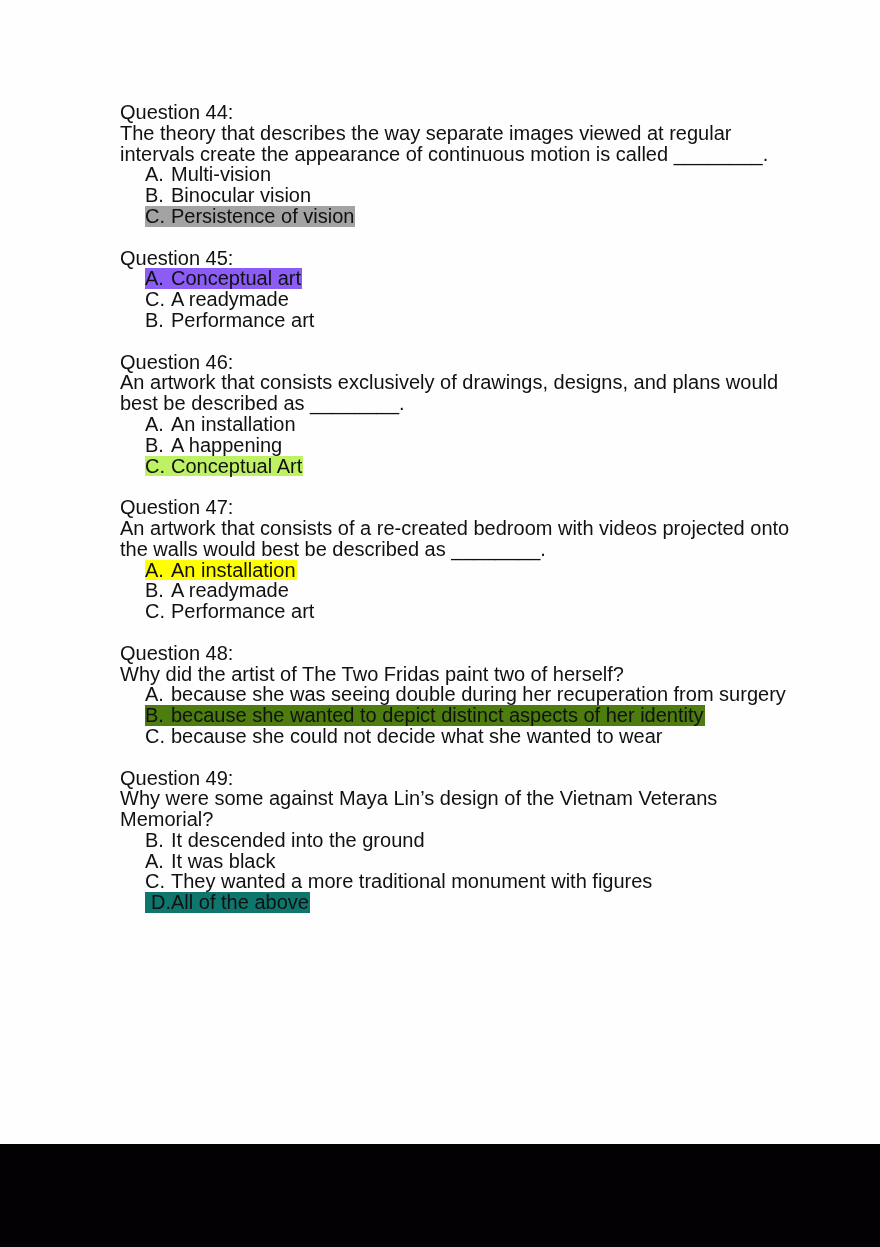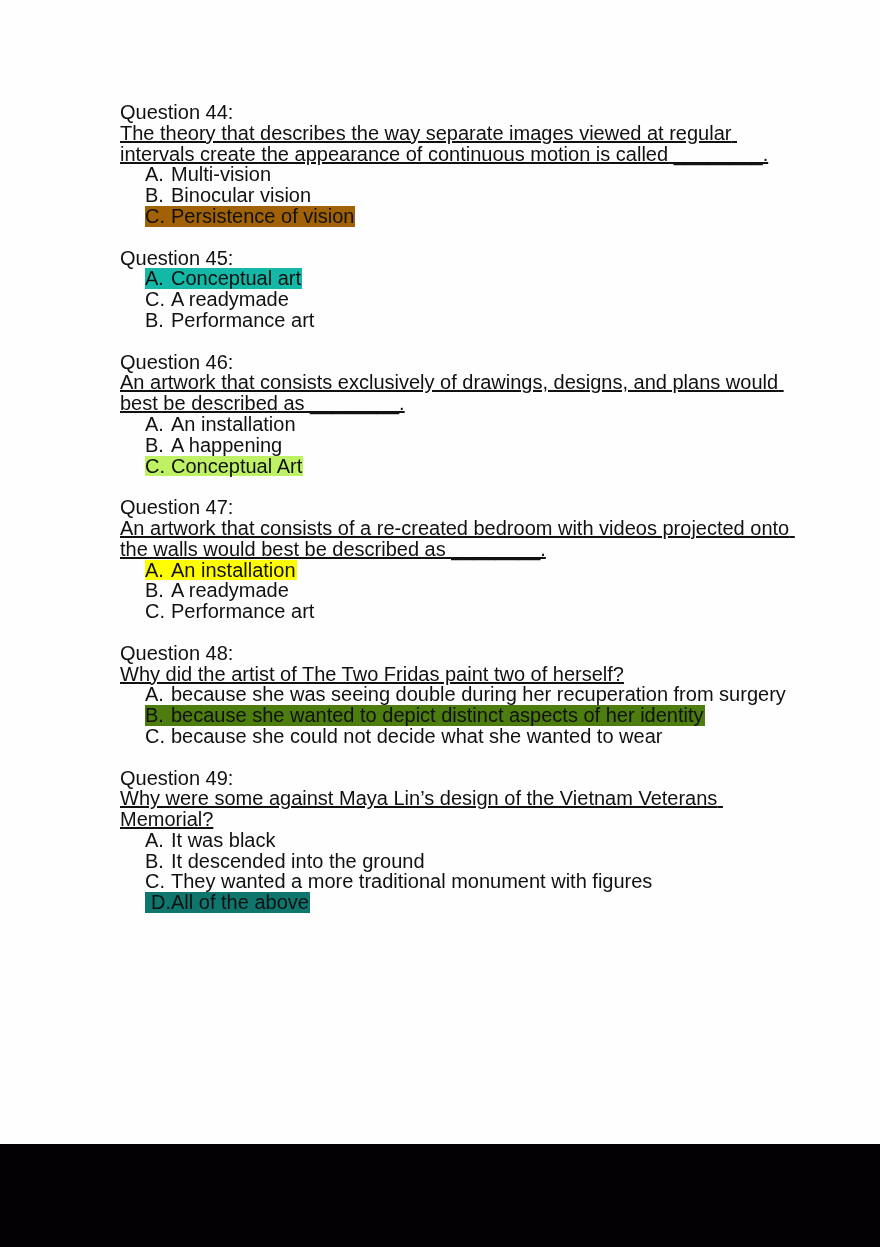--- a/index.html
+++ b/index.html
@@ -16,47 +16,47 @@
     .bottom-bar {
       position: absolute; left: 0; top: 1144px; width: 880px; height: 103px;
       background: #030104;
     }
     .content {
       position: absolute; left: 104px; top: 102px; width: 690px;
       font-size: 20px; line-height: 20.8px; margin-left: 16px;
     }
     .question { margin-bottom: 20.8px; }
     .q-label, .q-text { display: block; }
-    .q-text { white-space: pre-wrap; text-decoration: underline; }
+    .q-text { white-space: pre-wrap; }
     .options { list-style: none; margin: 0; padding: 0; }
     .option { display: block; padding-left: 25px; height: 20.8px; }
     .option-inner { display: inline-block; padding-right: 1px; }
     .option-inner.correct { background: #ffff00; }
     .opt-letter { display: inline-block; width: 26px; }
   </style>
 </head>
 <body>
 
 <div class="page">
   <div class="content">
 
     <div class="question">
       <span class="q-label">Question 44:</span>
       <span class="q-text">The theory that describes the way separate images viewed at regular intervals create the appearance of continuous motion is called ________.</span>
       <ul class="options">
         <li class="option"><span class="option-inner"><span class="opt-letter">A.</span><span>Multi-vision</span></span></li>
         <li class="option"><span class="option-inner"><span class="opt-letter">B.</span><span>Binocular vision</span></span></li>
-        <li class="option"><span class="option-inner correct" style="background: #a16207;"><span class="opt-letter">C.</span><span>Persistence of vision</span></span></li>
+        <li class="option"><span class="option-inner correct" style="background: #a3a3a3;"><span class="opt-letter">C.</span><span>Persistence of vision</span></span></li>
       </ul>
     </div>
 
     <div class="question">
       <span class="q-label">Question 45:</span>
       <ul class="options">
-        <li class="option"><span class="option-inner correct" style="background: #14b8a6;"><span class="opt-letter">A.</span><span>Conceptual art</span></span></li>
+        <li class="option"><span class="option-inner correct" style="background: #8b5cf6;"><span class="opt-letter">A.</span><span>Conceptual art</span></span></li>
         <li class="option"><span class="option-inner"><span class="opt-letter">C.</span><span>A readymade</span></span></li>
         <li class="option"><span class="option-inner"><span class="opt-letter">B.</span><span>Performance art</span></span></li>
       </ul>
     </div>
 
     <div class="question">
       <span class="q-label">Question 46:</span>
       <span class="q-text">An artwork that consists exclusively of drawings, designs, and plans would best be described as ________.</span>
       <ul class="options">
         <li class="option"><span class="option-inner"><span class="opt-letter">A.</span><span>An installation</span></span></li>
@@ -82,22 +82,22 @@
         <li class="option"><span class="option-inner"><span class="opt-letter">A.</span><span>because she was seeing double during her recuperation from surgery</span></span></li>
         <li class="option"><span class="option-inner correct" style="background: #4d7c0f;"><span class="opt-letter">B.</span><span>because she wanted to depict distinct aspects of her identity</span></span></li>
         <li class="option"><span class="option-inner"><span class="opt-letter">C.</span><span>because she could not decide what she wanted to wear</span></span></li>
       </ul>
     </div>
 
     <div class="question">
       <span class="q-label">Question 49:</span>
       <span class="q-text">Why were some against Maya Lin’s design of the Vietnam Veterans Memorial?</span>
       <ul class="options">
+        <li class="option"><span class="option-inner"><span class="opt-letter">B.</span><span>It descended into the ground</span></span></li>
         <li class="option"><span class="option-inner"><span class="opt-letter">A.</span><span>It was black</span></span></li>
-        <li class="option"><span class="option-inner"><span class="opt-letter">B.</span><span>It descended into the ground</span></span></li>
         <li class="option"><span class="option-inner"><span class="opt-letter">C.</span><span>They wanted a more traditional monument with figures</span></span></li>
         <li class="option"><span class="option-inner correct" style="background: #0f766e; text-align: right;"><span class="opt-letter">D.</span><span>All of the above</span></span></li>
       </ul>
     </div>
 
   </div>
 </div>
 
 <div class="bottom-bar"></div>
 

